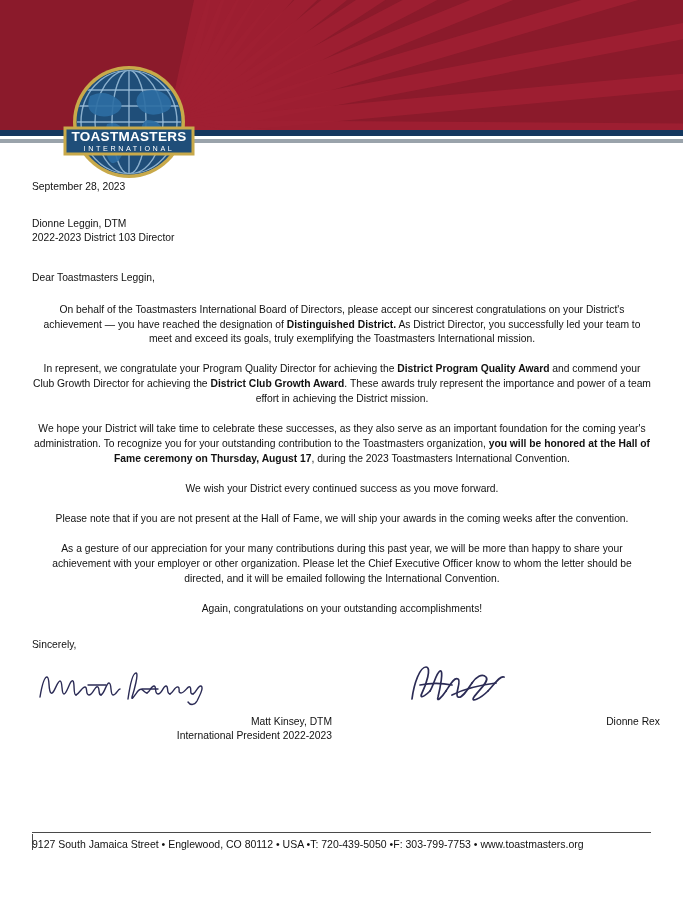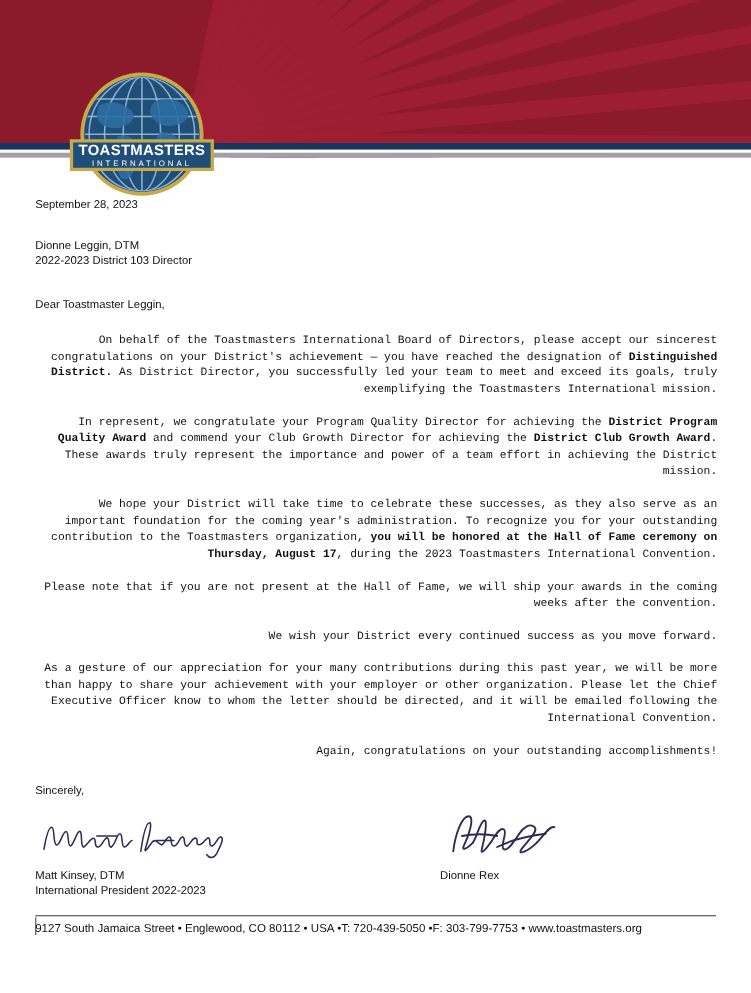--- a/index.html
+++ b/index.html
@@ -96,36 +96,36 @@
     line-height: 1.35;
   }
   .salutation {
     font-size: 10.3px;
     margin-bottom: 17px;
   }
   .para {
     font-size: 10.3px;
     line-height: 1.45;
     margin-bottom: 15px;
-    text-align: right;
-    font-family: Liberation Mono, monospace;
+    text-align: center;
   }
   .para b { font-weight: bold; }
 
   .sincerely {
     font-size: 10.3px;
     margin-top: 22px;
     margin-bottom: 6px;
   }
 
   
   .sig-row {
     position: relative;
     height: 110px;
     margin-top: 4px;
+    text-align: right;
   }
   .sig-left {
     position: absolute;
     left: 0;
     top: 0;
     width: 300px;
   }
   .sig-right {
     position: absolute;
     left: 368px;
@@ -248,28 +248,28 @@
 
   <div class="content">
 
     <div class="date">September 28, 2023</div>
 
     <div class="recipient">
       <div>Dionne Leggin, DTM</div>
       <div>2022-2023 District 103 Director</div>
     </div>
 
-    <div class="salutation">Dear Toastmaster Leggin,</div>
+    <div class="salutation">Dear Toastmasters Leggin,</div>
 
     <div id="paragraphs">
         <div class="para"><span>On behalf of the Toastmasters International Board of Directors, please accept our sincerest congratulations on your District's achievement — you have reached the designation of </span><b>Distinguished District.</b><span> As District Director, you successfully led your team to meet and exceed its goals, truly exemplifying the Toastmasters International mission.</span></div>
         <div class="para"><span>In represent, we congratulate your Program Quality Director for achieving the </span><b>District Program Quality Award</b><span> and commend your Club Growth Director for achieving the </span><b>District Club Growth Award</b><span>. These awards truly represent the importance and power of a team effort in achieving the District mission.</span></div>
         <div class="para"><span>We hope your District will take time to celebrate these successes, as they also serve as an important foundation for the coming year's administration. To recognize you for your outstanding contribution to the Toastmasters organization, </span><b>you will be honored at the Hall of Fame ceremony on Thursday, August 17</b><span>, during the 2023 Toastmasters International Convention.</span></div>
+        <div class="para"><span>We wish your District every continued success as you move forward.</span></div>
         <div class="para"><span>Please note that if you are not present at the Hall of Fame, we will ship your awards in the coming weeks after the convention.</span></div>
-        <div class="para"><span>We wish your District every continued success as you move forward.</span></div>
         <div class="para"><span>As a gesture of our appreciation for your many contributions during this past year, we will be more than happy to share your achievement with your employer or other organization. Please let the Chief Executive Officer know to whom the letter should be directed, and it will be emailed following the International Convention.</span></div>
         <div class="para"><span>Again, congratulations on your outstanding accomplishments!</span></div>
       </div>
 
     <div class="sincerely">Sincerely,</div>
 
     <div class="sig-row">
 
       <div class="sig-left">
         <svg class="sig-img" viewBox="0 0 200 52" width="200" height="52" xmlns="http://www.w3.org/2000/svg">

